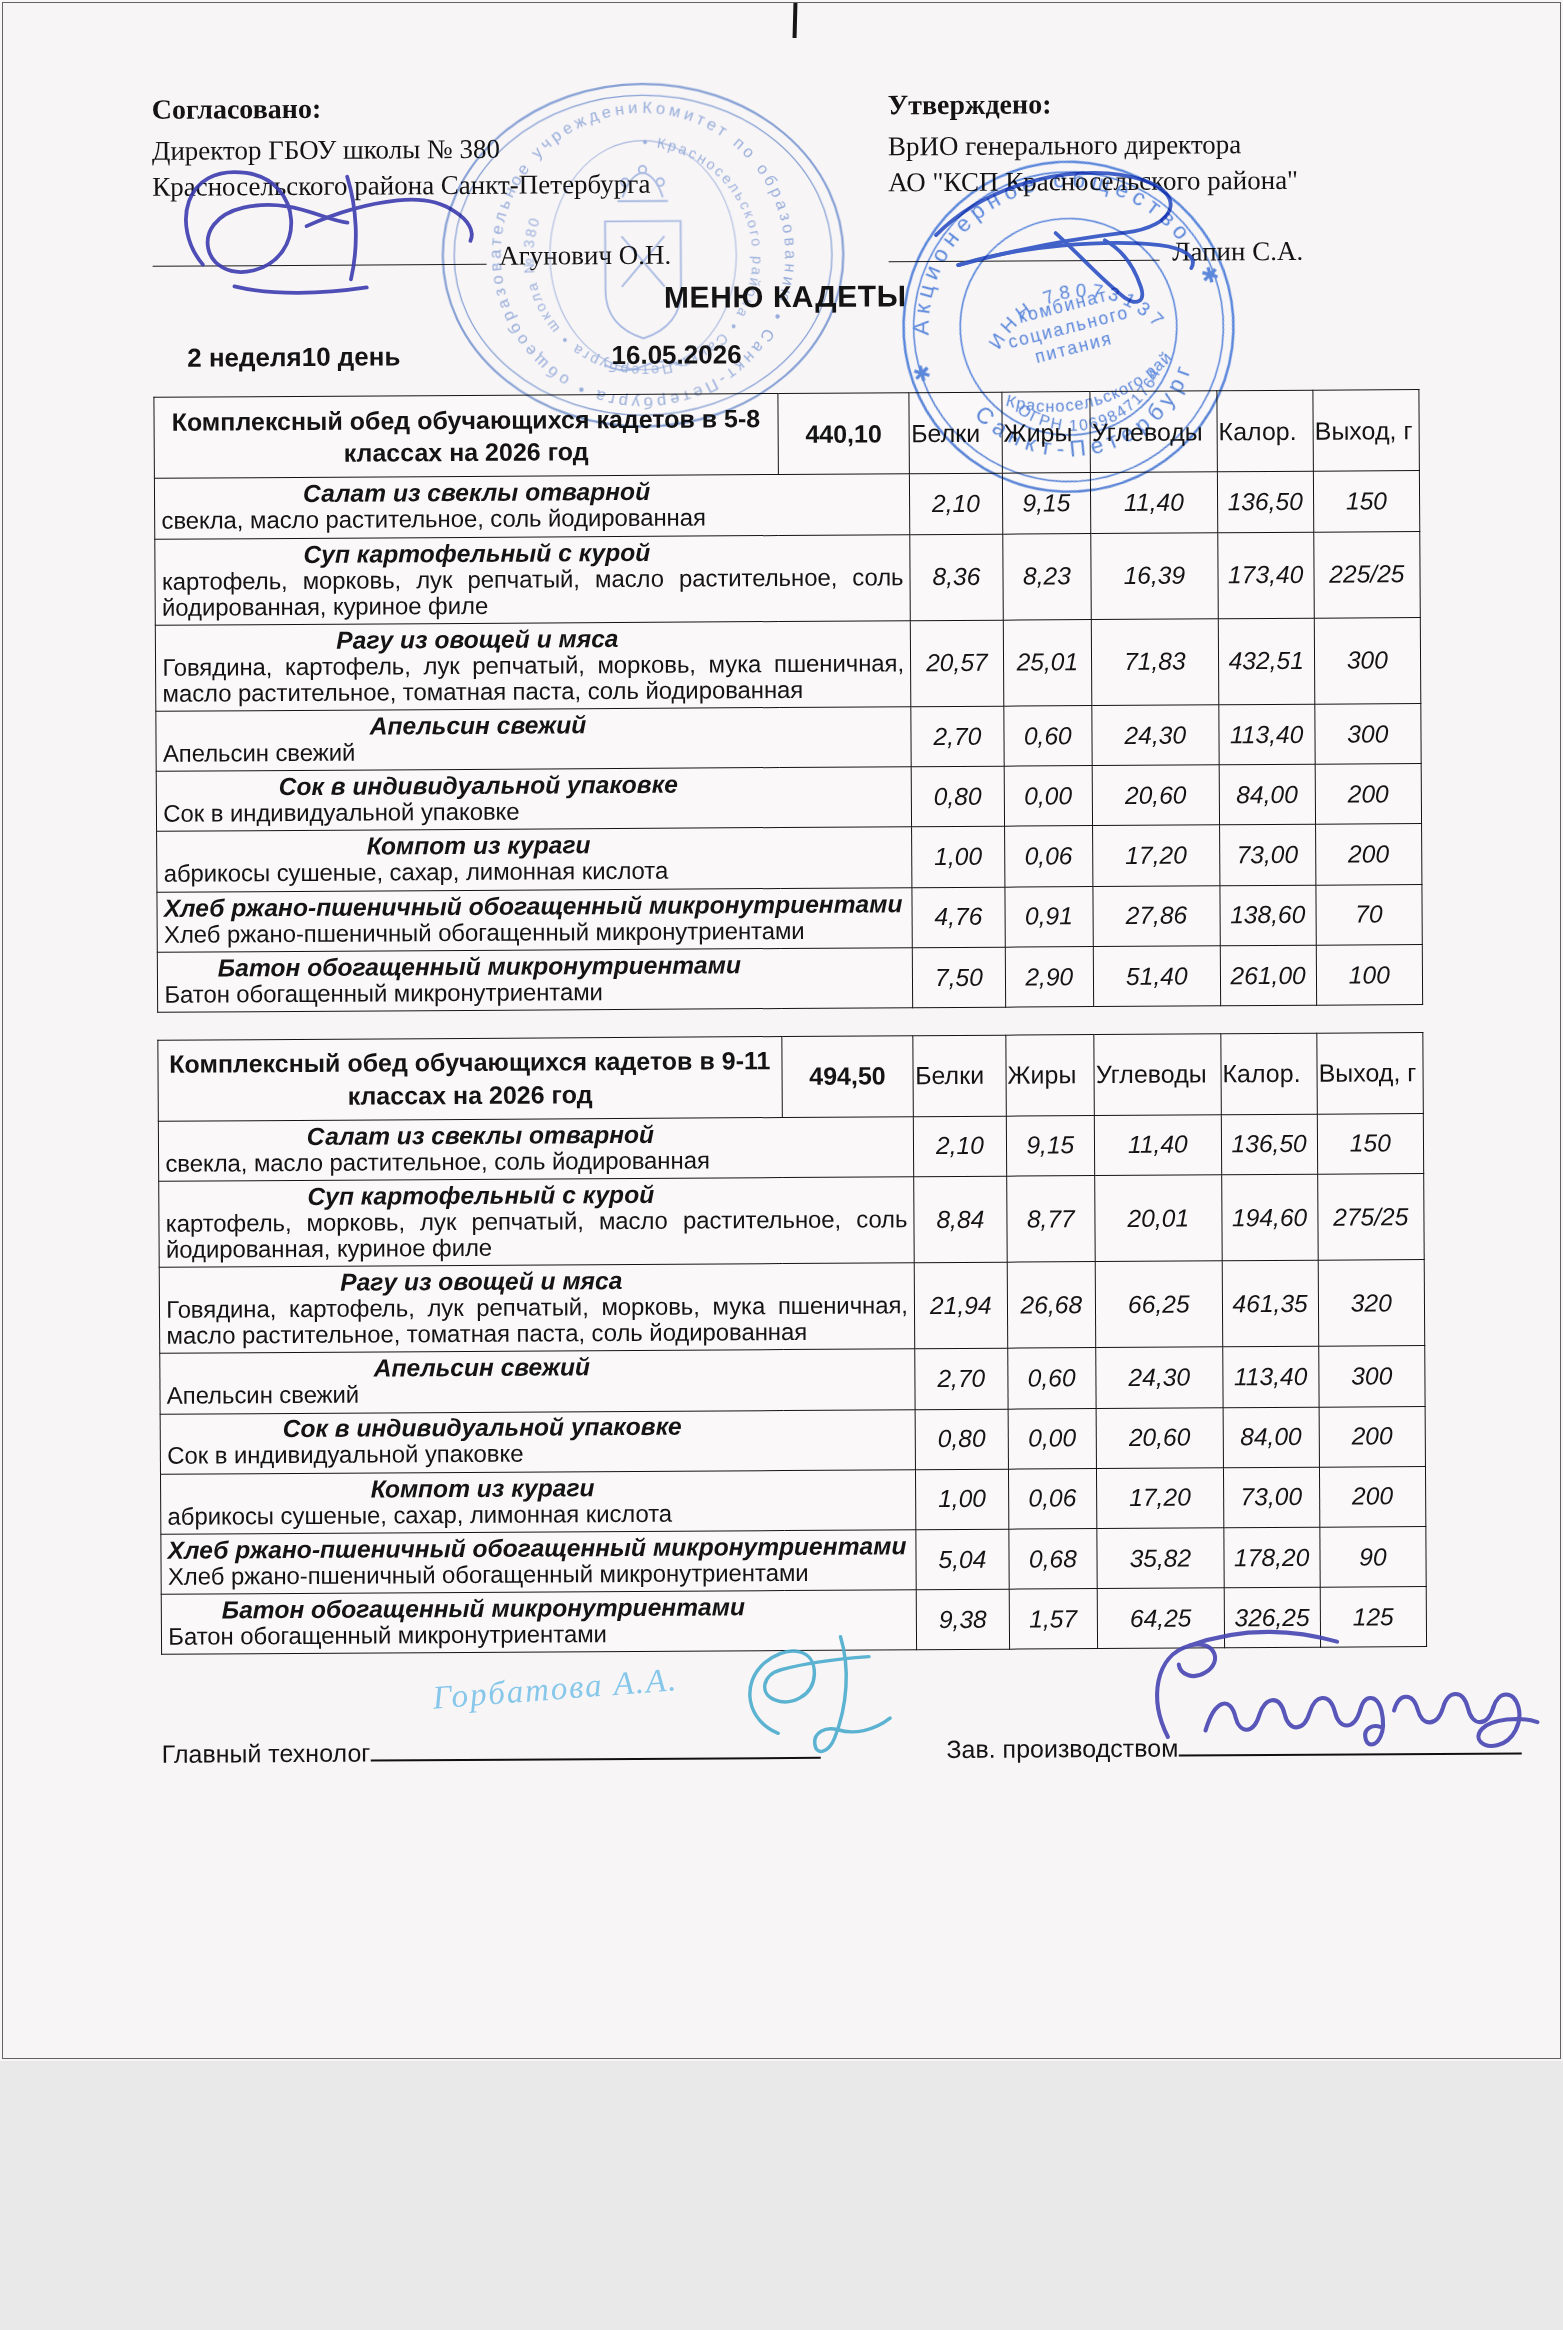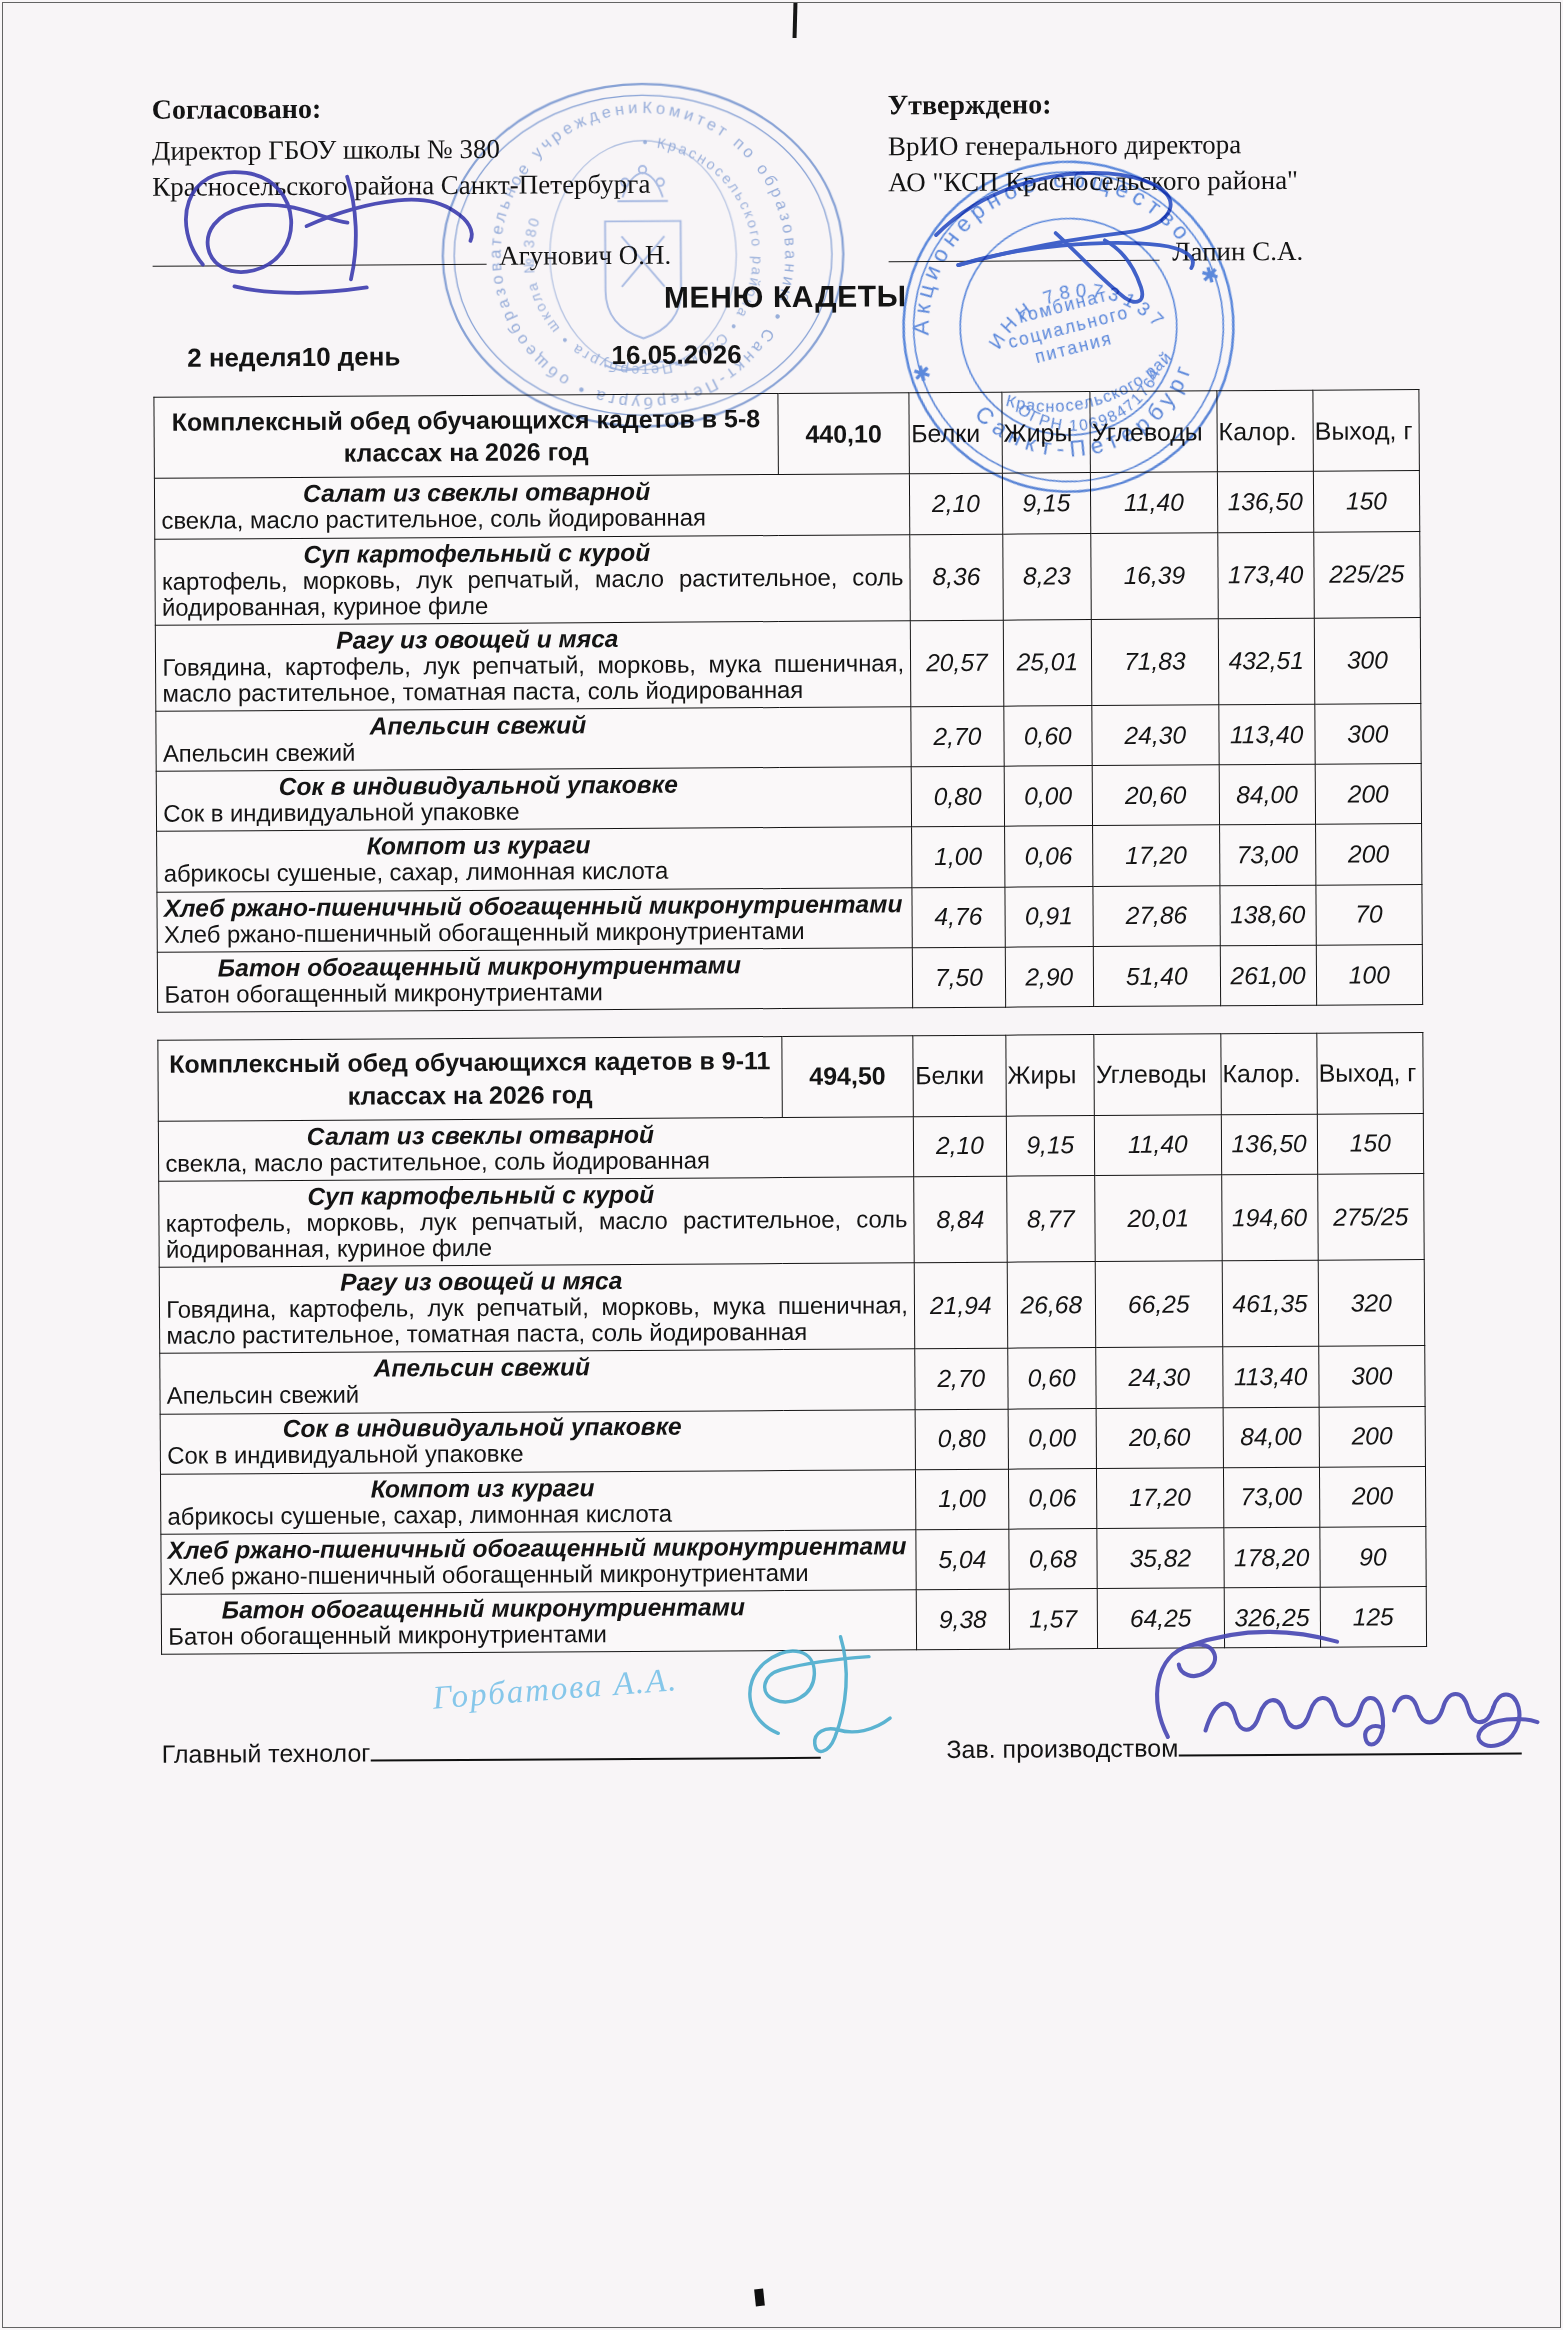--- a/index.html
+++ b/index.html
@@ -1,16 +1,16 @@
 <!DOCTYPE html>
 <html style="font-size:10px"><head>
 <meta charset="utf-8">
 <style>
   html,body{margin:0;padding:0;background:#e9e9e9;}
-  .page{position:relative;width:1563px;height:2330px;background:#f8f5f7;overflow:hidden;
+  .page{position:relative;width:1563px;height:2061px;background:#f8f5f7;overflow:hidden;
         font-family:"Liberation Sans","DejaVu Sans",sans-serif;color:#141414;}
   .page-frame{position:absolute;inset:1.9px;border:1.3px solid rgba(50,50,50,.75);pointer-events:none;}
   .tick-top{position:absolute;left:793px;top:3.1px;width:4.4px;height:35px;background:#161616;transform:rotate(1.5deg);}
   .tick-bottom{position:absolute;left:755px;top:2289px;width:8.8px;height:17px;background:#101010;transform:rotate(-6deg);}
   .content{position:absolute;inset:0;padding:88px 147px 0 151px;transform:rotate(-0.35deg);transform-origin:781px 0;}
 
   
   .approval{display:flex;justify-content:space-between;font-family:"Liberation Serif","DejaVu Serif",serif;
             font-size:27px;line-height:1.32;}
   .appr-left{width:667px;}

